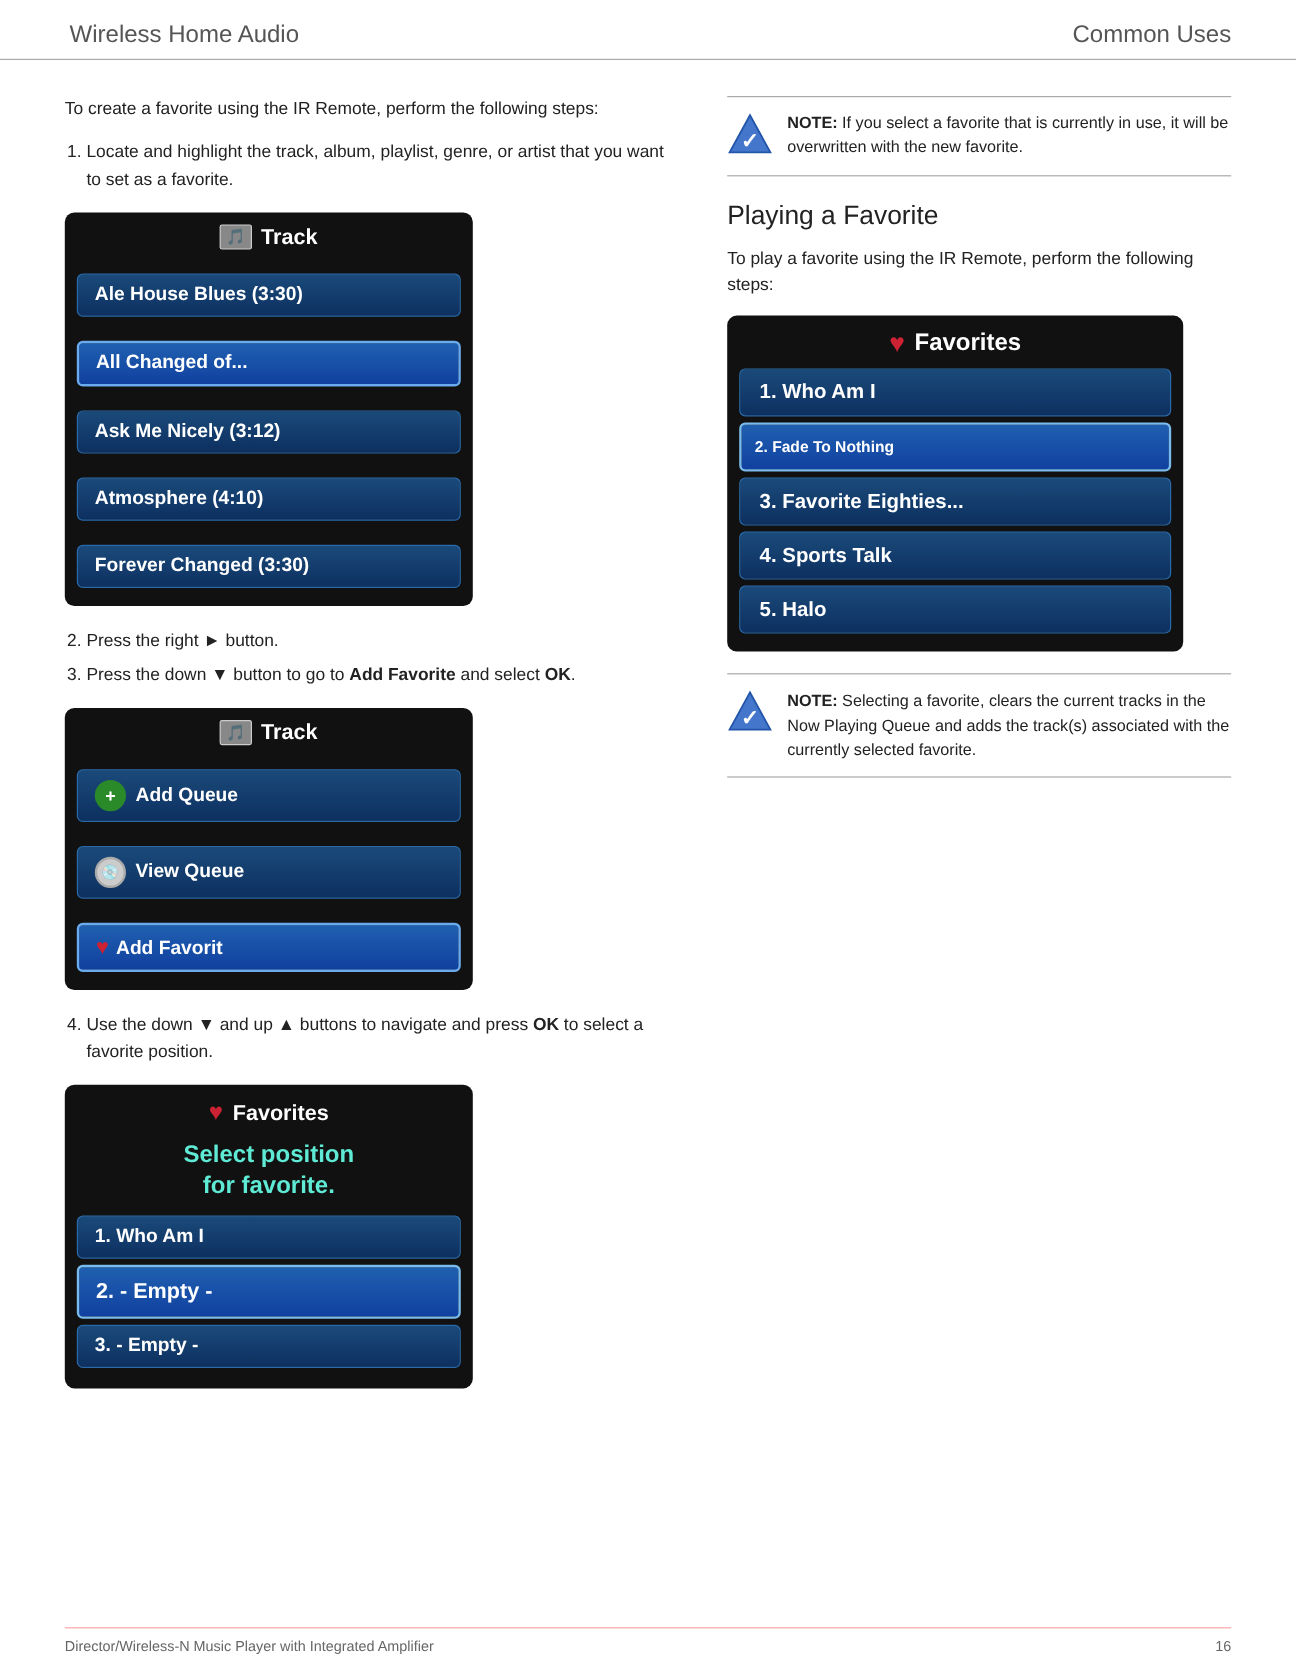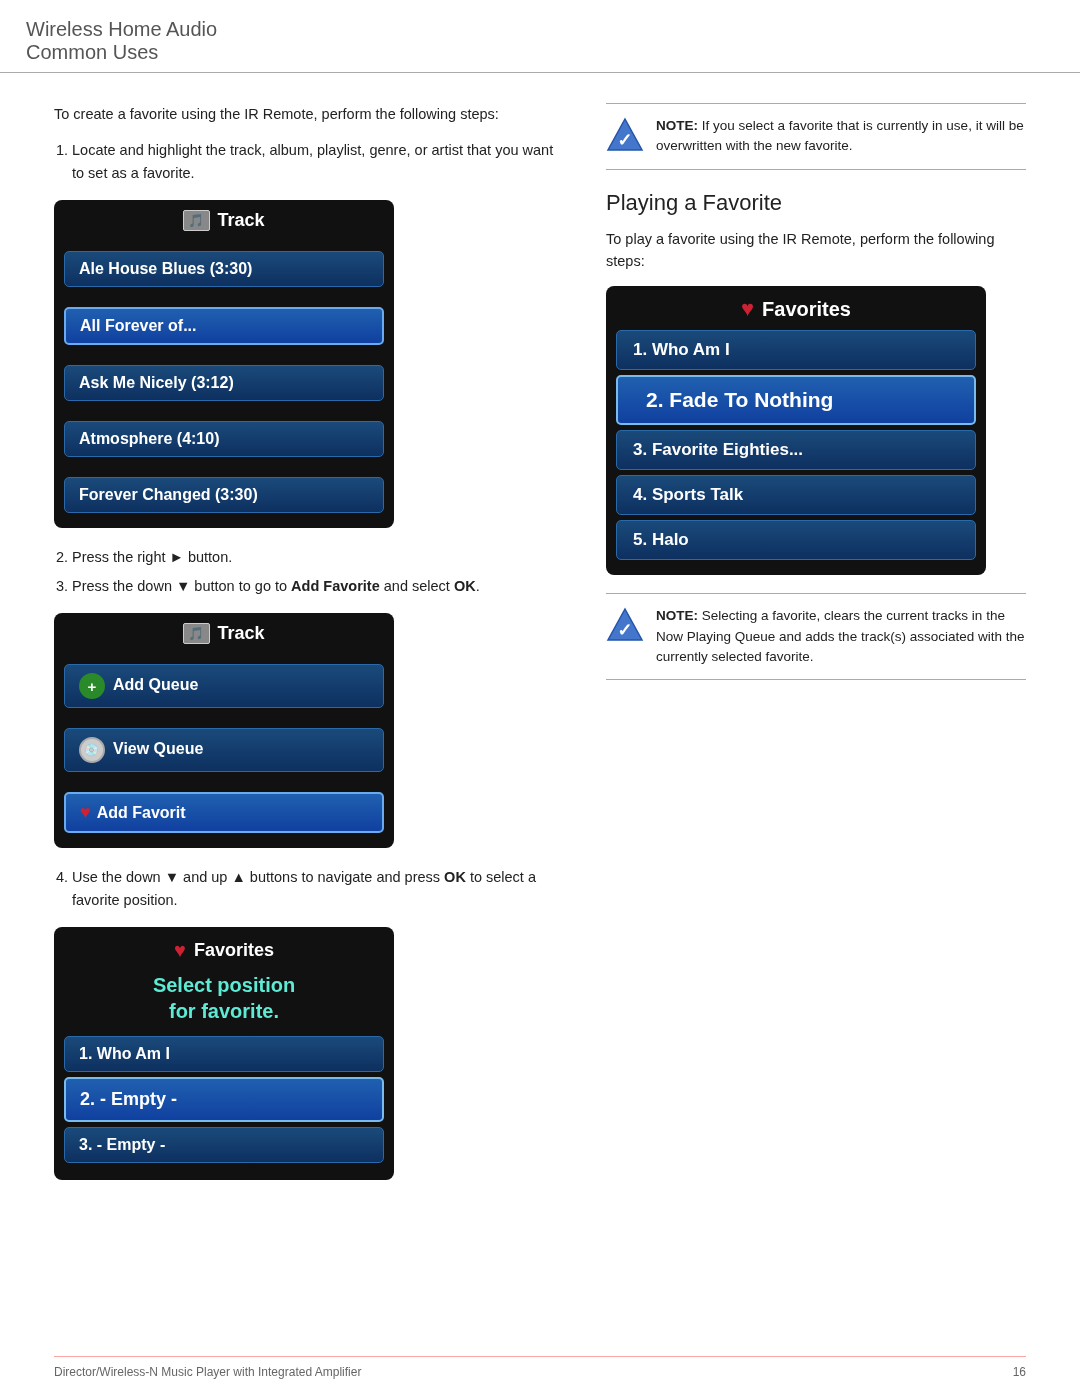--- a/index.html
+++ b/index.html
@@ -18,23 +18,22 @@
       min-height: 1397px;
       padding: 0;
       position: relative;
     }
 
     
     .header {
       display: flex;
       justify-content: space-between;
       align-items: flex-start;
-      padding: 18px 54px 8px 26px;
+      padding: 18px 54px 8px 58px;
       border-bottom: 1.5px solid #aaa;
-      flex-direction: column;
     }
     .header-left {
       font-size: 20px;
       color: #555;
     }
     .header-right {
       font-size: 20px;
       color: #555;
     }
 
@@ -172,22 +171,22 @@
       font-size: 17px;
       font-weight: bold;
       padding: 9px 16px;
       margin-bottom: 5px;
       text-align: left;
     }
 
     .fav-item.highlighted {
       background: linear-gradient(to bottom, #2060b0, #1040a0);
       border: 2.5px solid #7abbee;
-      font-size: 21px;
-      padding: 11px 28px;
+      font-size: 13px;
+      padding: 11px 11px;
     }
 
     
     .footer {
       position: absolute;
       bottom: 18px;
       left: 54px;
       right: 54px;
       display: flex;
       justify-content: space-between;
@@ -264,21 +263,21 @@
       <ol class="step-list">
         <li>Locate and highlight the track, album, playlist, genre, or artist that you want to set as a favorite.</li>
       </ol>
 
       <div class="device-screen">
         <div class="screen-title-bar">
           <span style="font-size:13px; background:#888; border:1px solid #ccc; border-radius:2px; padding:2px 4px; color:#fff;">🎵</span>
           <span>Track</span>
         </div>
         <div class="screen-item">Ale House Blues (3:30)</div>
-        <div class="screen-item highlighted">All Forever of...</div>
+        <div class="screen-item highlighted">All Changed of...</div>
         <div class="screen-item">Ask Me Nicely (3:12)</div>
         <div class="screen-item">Atmosphere (4:10)</div>
         <div class="screen-item">Forever Changed (3:30)</div>
       </div>
 
       <ol class="step-list" start="2">
         <li>Press the right ► button.</li>
         <li>Press the down ▼ button to go to <strong>Add Favorite</strong> and select <strong>OK</strong>.</li>
       </ol>
 

